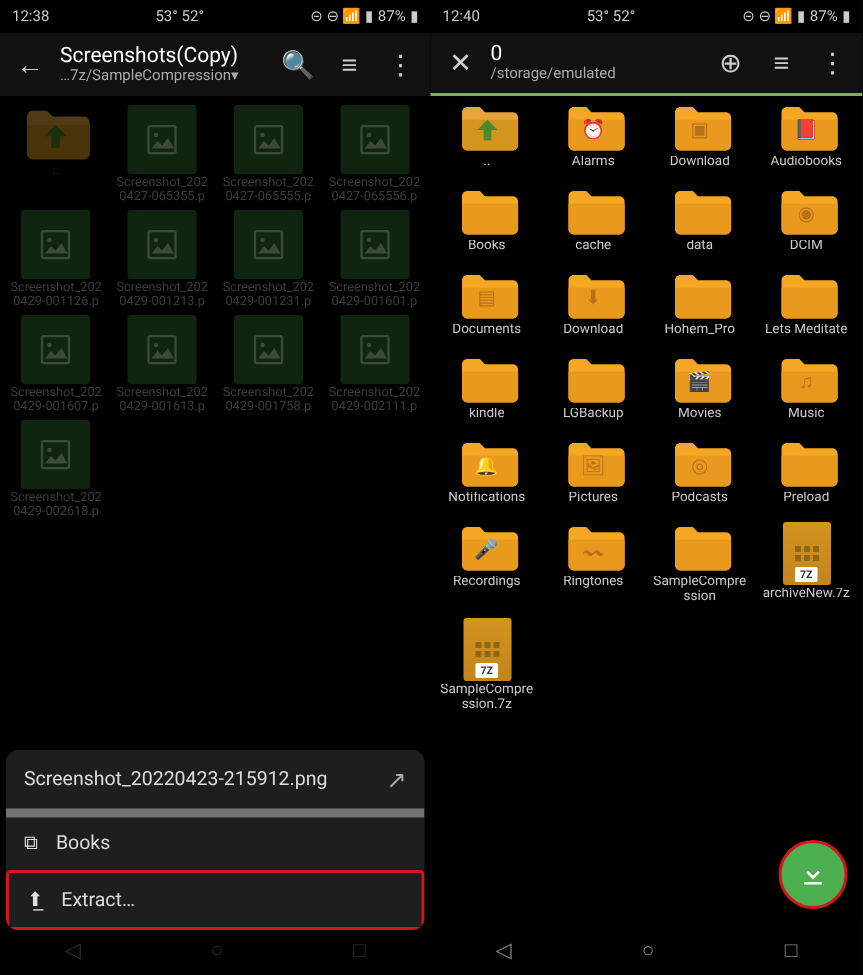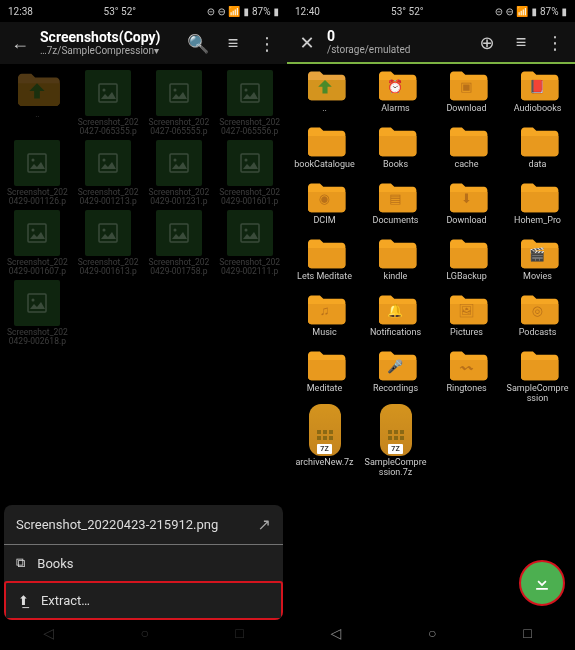--- a/index.html
+++ b/index.html
@@ -4,44 +4,44 @@
 <style>
 *{margin:0;padding:0;box-sizing:border-box;font-family:Roboto,Arial,sans-serif}
 body{background:#1a1a1a;width:575px;height:650px;display:flex;overflow:hidden}
 .pane{position:relative;height:650px;display:flex;flex-direction:column;background:#000}
 .pane.left{width:287px}
 .pane.right{width:288px}
 .sb{height:22px;display:flex;align-items:center;justify-content:space-between;padding:0 8px;color:#ccc;font-size:10px;background:#000}
 .sb-r{display:flex;align-items:center;gap:3px}
 .hdr{height:42px;display:flex;align-items:center;padding:0 6px;background:#111;gap:6px}
 .hdr .title{flex:1;color:#fff;font-size:14px;line-height:1.2;overflow:hidden}
-.hdr .title .t1{font-weight:700}
+.hdr .title .t1{font-weight:400}
 .hdr .title .t2{font-size:10px;color:#aaa;white-space:nowrap;overflow:hidden;text-overflow:ellipsis}
 .ibtn{width:28px;height:28px;display:flex;align-items:center;justify-content:center;color:#ccc;cursor:pointer;font-size:18px}
 .grid{flex:1;display:grid;grid-template-columns:repeat(4,1fr);gap:4px;padding:6px 4px;align-content:start;overflow:hidden}
 .cell{display:flex;flex-direction:column;align-items:center;text-align:center}
 .cell .lbl{color:#aaa;font-size:8.5px;line-height:1.1;margin-top:2px;max-width:64px;overflow:hidden;word-break:break-all;height:18px}
 .folder{width:46px;height:38px;position:relative}
 .folder svg{width:100%;height:100%}
 .img-thumb{width:46px;height:46px;background:#2d6b2d;display:flex;align-items:center;justify-content:center;border-radius:2px}
 .img-thumb svg{width:24px;height:24px}
 .dimmer{position:absolute;top:64px;left:0;right:0;bottom:0;background:rgba(0,0,0,0.65);pointer-events:none}
 .sheet{position:absolute;bottom:30px;left:4px;right:4px;background:#1e1e1e;border-radius:8px;overflow:hidden;z-index:5}
-.sheet-h{padding:10px 12px;color:#ddd;font-size:13px;border-bottom:1px solid #737373;display:flex;align-items:center}
+.sheet-h{padding:10px 12px;color:#ddd;font-size:13px;border-bottom:6px solid #737373;display:flex;align-items:center}
 .sheet-h .exp{margin-left:auto;color:#aaa;font-size:16px}
 .sheet-row{padding:10px 12px;color:#ddd;font-size:13px;display:flex;align-items:center;gap:12px;cursor:pointer}
 .sheet-row.hl{border:2px solid #d4141e;border-radius:3px}
 .nav{height:34px;background:#000;display:flex;align-items:center;justify-content:space-around}
 .nav span{color:#888;font-size:14px}
 .fab{position:absolute;right:10px;bottom:44px;width:46px;height:46px;border-radius:50%;background:#4caf50;display:flex;align-items:center;justify-content:center;border:2px solid #d4141e;z-index:3;cursor:pointer}
 .pane.right .hdr{border-bottom:2px solid #7cb342}
 .pane.right .grid{grid-template-rows:repeat(7,auto);gap:2px 4px;padding:4px}
 .pane.right .cell .lbl{color:#ccc;font-size:9px}
 .pane.right .folder{width:42px;height:34px}
-.file7z{width:32px;height:52px;background:linear-gradient(#d4941e,#c4841e);border-radius:12px;display:flex;flex-direction:column;align-items:center;justify-content:flex-end;padding-bottom:2px}
+.file7z{width:32px;height:42px;background:linear-gradient(#d4941e,#c4841e);border-radius:2px;display:flex;flex-direction:column;align-items:center;justify-content:flex-end;padding-bottom:2px}
 .file7z .dots{display:grid;grid-template-columns:repeat(3,4px);gap:2px;margin-bottom:4px}
 .file7z .dots span{width:4px;height:4px;background:#8b6914}
 .file7z .tag{background:#fff;color:#333;font-size:7px;font-weight:bold;padding:1px 3px;border-radius:1px}
 .fico{position:absolute;top:50%;left:50%;transform:translate(-50%,-40%);color:#b87019;font-size:13px}
 </style>
 </head>
 <body>
 
 <div class="pane left">
   <div class="sb">
@@ -255,27 +255,20 @@
             <path fill="#f5a623" d="M4 8c0-2 2-4 4-4h10l4 4h22c2 0 4 2 4 4v22c0 2-2 4-4 4H8c-2 0-4-2-4-4z"></path>
             <path fill="#e8991e" d="M4 14h44v20c0 2-2 4-4 4H8c-2 0-4-2-4-4z"></path>
           </svg><span class="fico">📕</span></div>
         <div class="lbl">Audiobooks</div>
       </div>
       <div class="cell">
         <div class="folder"><svg viewBox="0 0 48 40">
             <path fill="#f5a623" d="M4 8c0-2 2-4 4-4h10l4 4h22c2 0 4 2 4 4v22c0 2-2 4-4 4H8c-2 0-4-2-4-4z"></path>
             <path fill="#e8991e" d="M4 14h44v20c0 2-2 4-4 4H8c-2 0-4-2-4-4z"></path>
           </svg></div>
-        <div class="lbl">bookCatalogue</div>
-      </div>
-      <div class="cell">
-        <div class="folder"><svg viewBox="0 0 48 40">
-            <path fill="#f5a623" d="M4 8c0-2 2-4 4-4h10l4 4h22c2 0 4 2 4 4v22c0 2-2 4-4 4H8c-2 0-4-2-4-4z"></path>
-            <path fill="#e8991e" d="M4 14h44v20c0 2-2 4-4 4H8c-2 0-4-2-4-4z"></path>
-          </svg></div>
         <div class="lbl">Books</div>
       </div>
       <div class="cell">
         <div class="folder"><svg viewBox="0 0 48 40">
             <path fill="#f5a623" d="M4 8c0-2 2-4 4-4h10l4 4h22c2 0 4 2 4 4v22c0 2-2 4-4 4H8c-2 0-4-2-4-4z"></path>
             <path fill="#e8991e" d="M4 14h44v20c0 2-2 4-4 4H8c-2 0-4-2-4-4z"></path>
           </svg></div>
         <div class="lbl">cache</div>
       </div>
       <div class="cell">
@@ -367,21 +360,21 @@
             <path fill="#f5a623" d="M4 8c0-2 2-4 4-4h10l4 4h22c2 0 4 2 4 4v22c0 2-2 4-4 4H8c-2 0-4-2-4-4z"></path>
             <path fill="#e8991e" d="M4 14h44v20c0 2-2 4-4 4H8c-2 0-4-2-4-4z"></path>
           </svg><span class="fico">◎</span></div>
         <div class="lbl">Podcasts</div>
       </div>
       <div class="cell">
         <div class="folder"><svg viewBox="0 0 48 40">
             <path fill="#f5a623" d="M4 8c0-2 2-4 4-4h10l4 4h22c2 0 4 2 4 4v22c0 2-2 4-4 4H8c-2 0-4-2-4-4z"></path>
             <path fill="#e8991e" d="M4 14h44v20c0 2-2 4-4 4H8c-2 0-4-2-4-4z"></path>
           </svg></div>
-        <div class="lbl">Meditate</div>
+        <div class="lbl">Preload</div>
       </div>
       <div class="cell">
         <div class="folder"><svg viewBox="0 0 48 40">
             <path fill="#f5a623" d="M4 8c0-2 2-4 4-4h10l4 4h22c2 0 4 2 4 4v22c0 2-2 4-4 4H8c-2 0-4-2-4-4z"></path>
             <path fill="#e8991e" d="M4 14h44v20c0 2-2 4-4 4H8c-2 0-4-2-4-4z"></path>
           </svg><span class="fico">🎤</span></div>
         <div class="lbl">Recordings</div>
       </div>
       <div class="cell">
         <div class="folder"><svg viewBox="0 0 48 40">

